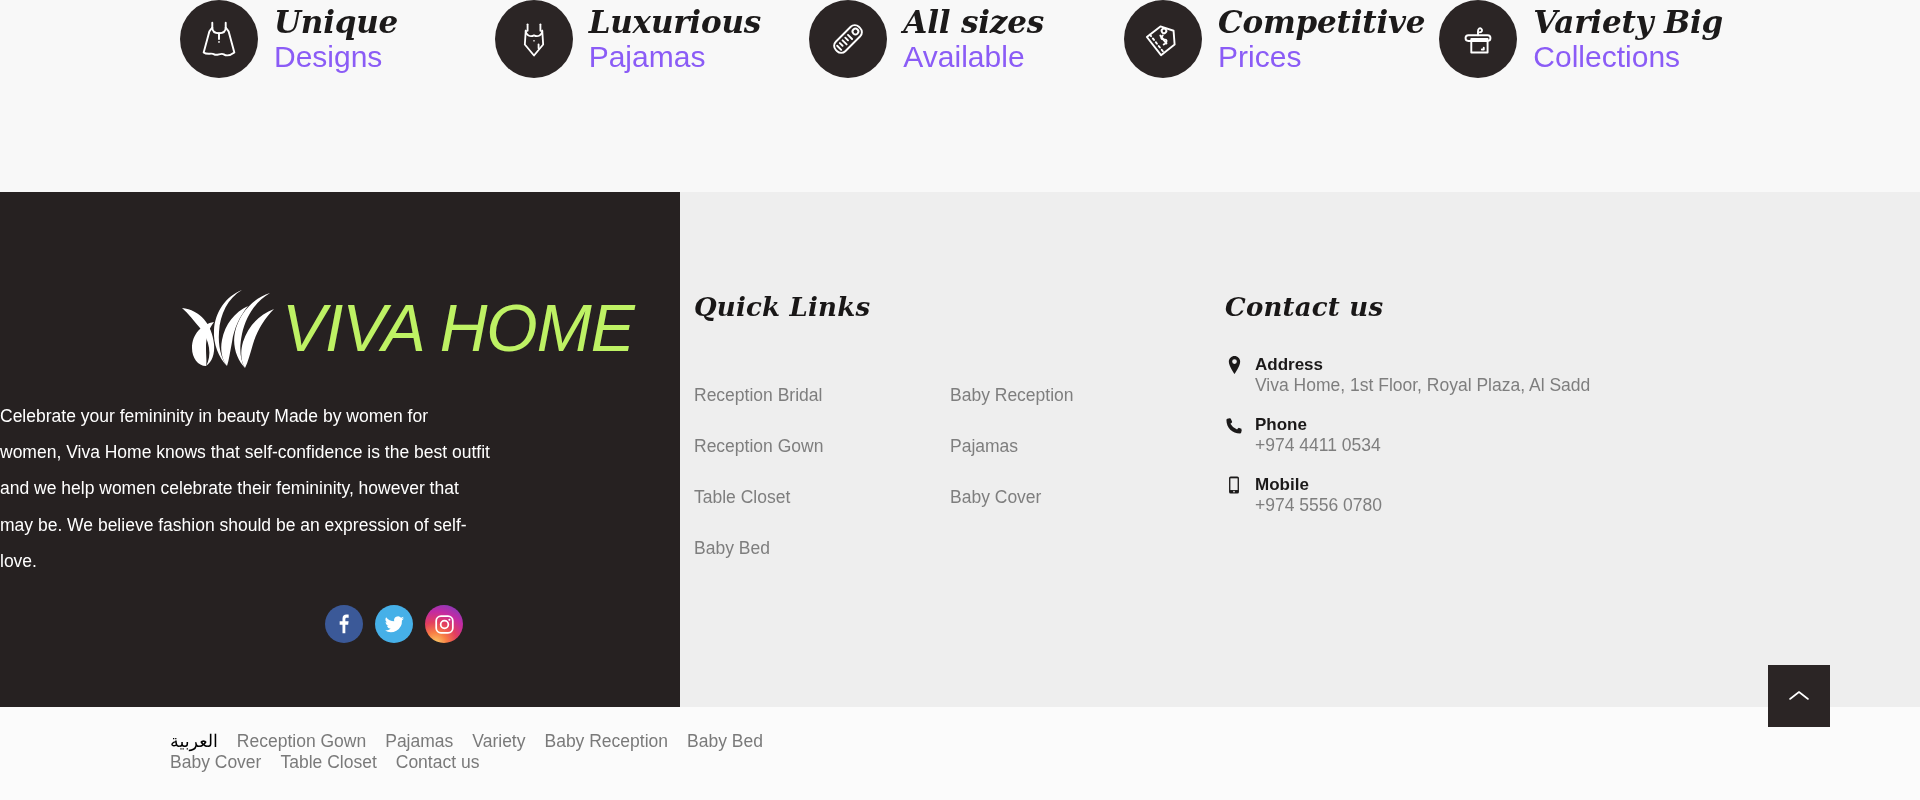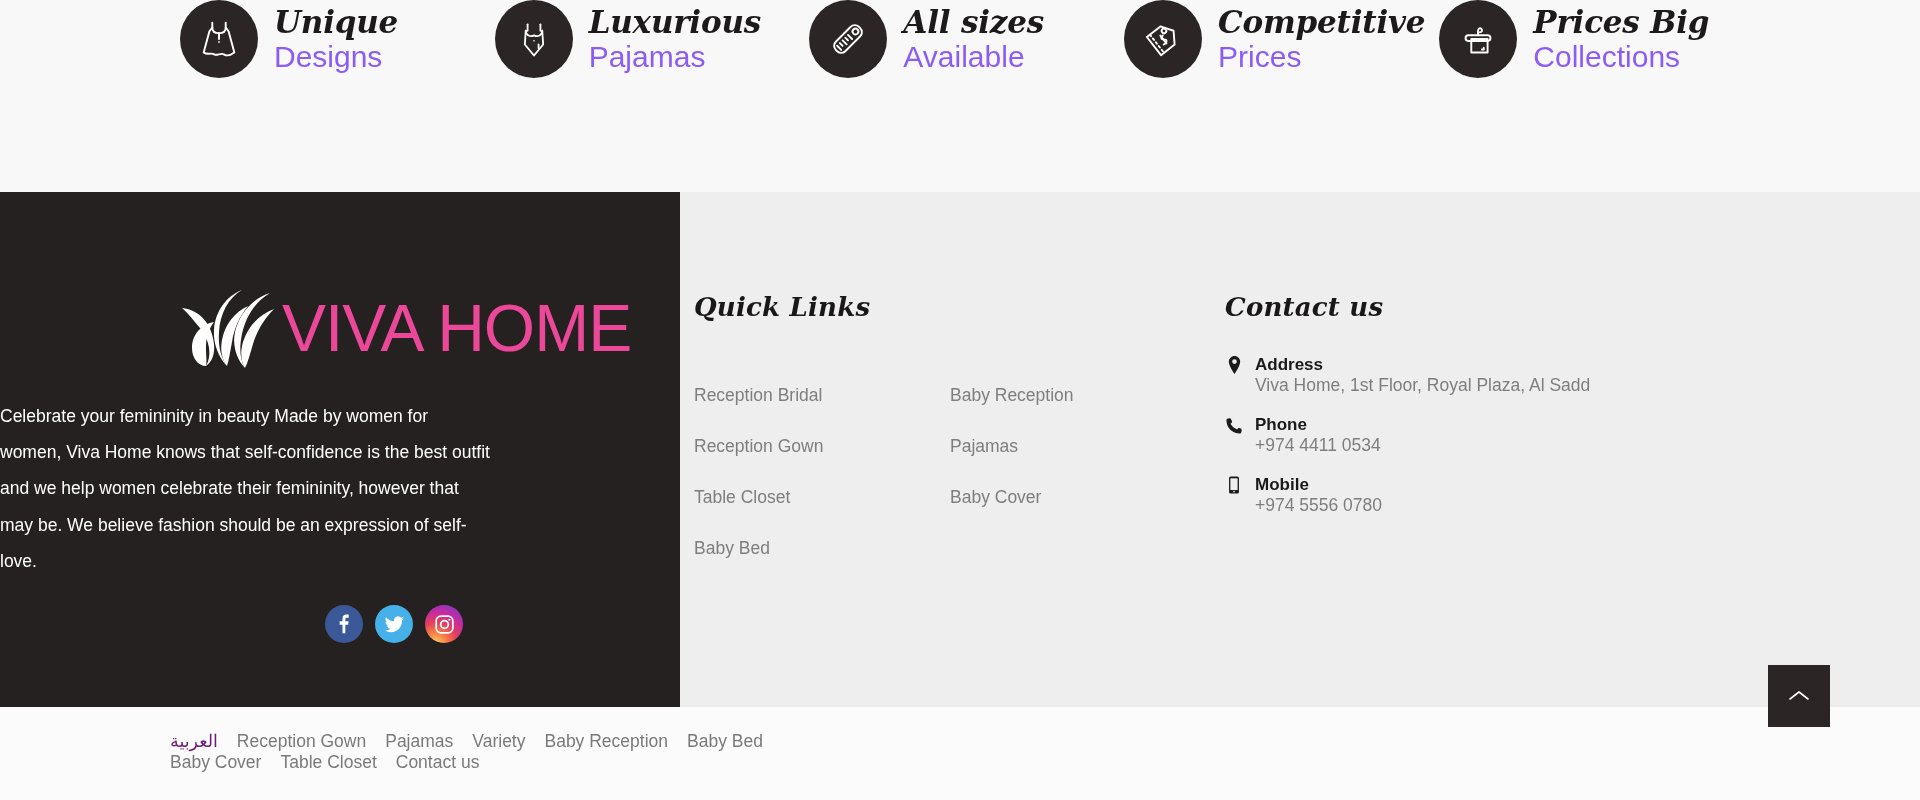--- a/index.html
+++ b/index.html
@@ -68,27 +68,28 @@
   }
   .logo-row {
     display: flex;
     align-items: center;
     margin-left: 178px;
     margin-top: 20px;
     margin-bottom: 24px;
   }
   .logo-mark { flex: 0 0 auto; }
   .logo-word {
-    color: #ec4899;
+    color: #bef264;
     font-family: "Liberation Sans", sans-serif;
     font-weight: 400;
     font-size: 66px;
     letter-spacing: -1px;
     margin-left: -14px;
     line-height: 1;
+    font-style: italic;
   }
   .footer-desc {
     margin-right: 40px;
     color: #ffffff;
     font-size: 17.5px;
     line-height: 2.07;
     max-width: 490px;
     font-weight: 400;
   }
   .socials {
@@ -185,21 +186,21 @@
     row-gap: 1px;
     align-content: flex-start;
   }
   .bottom-nav a {
     color: #7a7a7a;
     font-size: 17.5px;
     text-decoration: none;
     white-space: nowrap;
     line-height: 1.16;
   }
-  .bottom-nav a.arabic { color: #701a75; }
+  .bottom-nav a.arabic { color: #000000; }
 
   .scroll-top {
     position: absolute;
     right: 90px;
     top: -42px;
     width: 62px; height: 62px;
     background: #2b2525;
     display: flex; align-items: center; justify-content: center;
     cursor: pointer;
   }
@@ -278,21 +279,21 @@
   <div class="feature">
     <div class="feature-icon">
       <svg width="46" height="46" viewBox="0 0 48 48" fill="none" stroke="#fff" stroke-width="2" stroke-linecap="round" stroke-linejoin="round">
         <path d="M24 20 V16 C24 13 26 12 27.5 13.5 C29 15 28 17 26 17"></path>
         <rect x="11" y="20" width="26" height="6" rx="3"></rect>
         <rect x="17" y="24" width="17" height="14"></rect>
         <path d="M30 33 V35 H28"></path>
       </svg>
     </div>
     <div class="feature-text">
-      <div class="feature-title">Prices Big</div>
+      <div class="feature-title">Variety Big</div>
       <div class="feature-sub">Collections</div>
     </div>
   </div>
 
 </div>
 
 <div class="footer-main">
 
   <div class="footer-left">
     <div class="logo-row">

